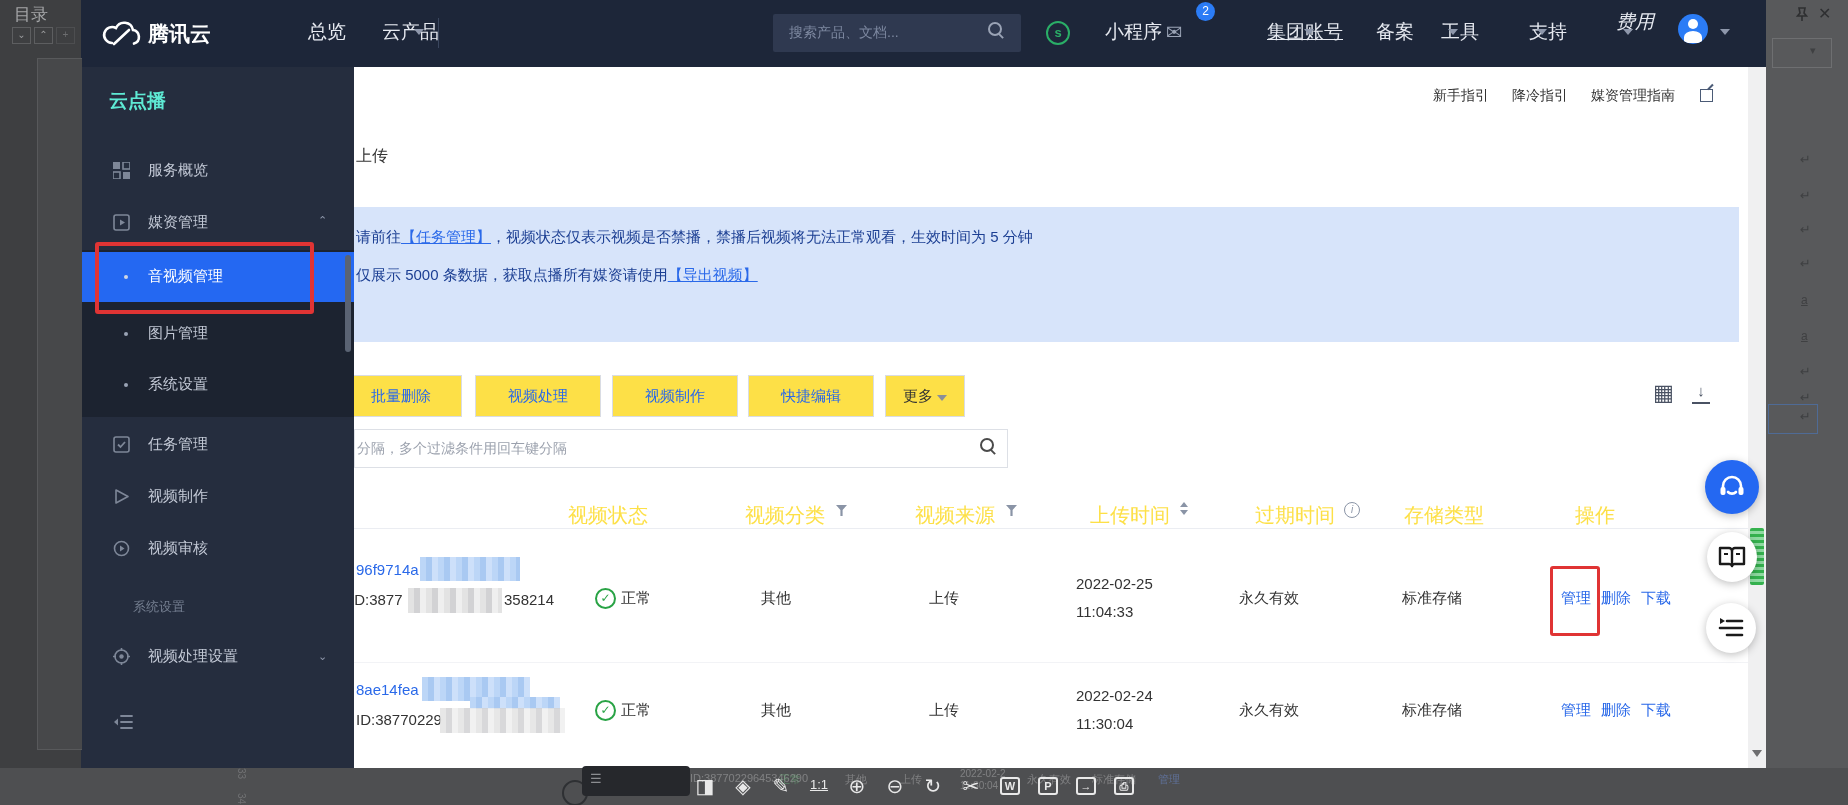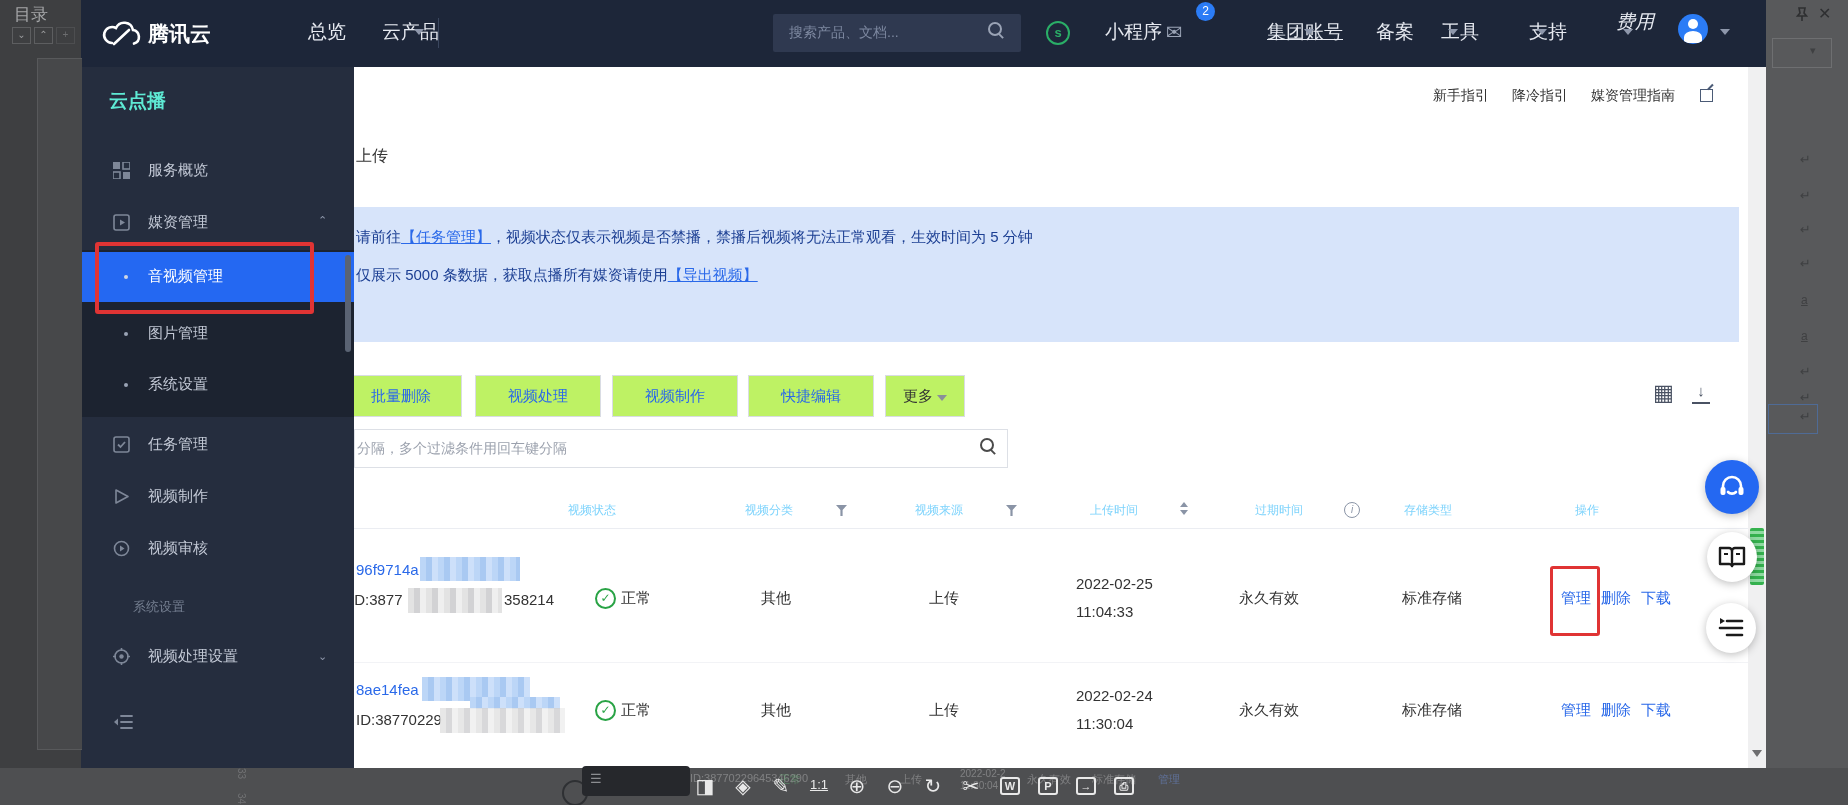--- a/index.html
+++ b/index.html
@@ -25,22 +25,22 @@
   .lens{display:inline-block;width:10px;height:10px;border:2px solid currentColor;border-radius:50%;position:relative;}
   .lens::after{content:"";position:absolute;width:2px;height:6px;background:currentColor;left:10px;top:9px;transform:rotate(-45deg);}
   
   #sidebar{left:81px;top:67px;width:273px;height:701px;background:#252d3e;z-index:5;}
   .side-label{color:#c3c9d6;font-size:15px;}
   .bullet{width:4px;height:4px;border-radius:50%;background:#9aa3b5;}
   .chev{color:#8e97ab;font-size:11px;}
   
   .link-blue{color:#2a69e9;}
   .guide{color:#333;font-size:14px;}
-  .btn{background:#bef264;border:1px solid #d9dce3;color:#2a69e9;font-size:15px;text-align:center;line-height:40px;z-index:2;}
-  .th{color:#7dd3fc;font-size:12px;}
+  .btn{background:#fde047;border:1px solid #d9dce3;color:#2a69e9;font-size:15px;text-align:center;line-height:40px;z-index:2;}
+  .th{color:#fde047;font-size:20px;}
   .td{color:#333;font-size:15px;}
   .funnel{display:inline-block;width:11px;height:11px;background:#8a94a6;clip-path:polygon(0 0,100% 0,60% 45%,60% 100%,40% 100%,40% 45%);}
   .tri-up{width:0;height:0;border-left:4px solid transparent;border-right:4px solid transparent;border-bottom:5px solid #8a94a6;}
   .tri-dn{width:0;height:0;border-left:4px solid transparent;border-right:4px solid transparent;border-top:5px solid #8a94a6;}
   .info-i{width:14px;height:14px;border:1px solid #8a94a6;border-radius:50%;color:#8a94a6;font-size:10px;line-height:14px;text-align:center;font-style:italic;}
   .ok-circ{width:17px;height:17px;border:2px solid #29a345;border-radius:50%;color:#29a345;font-size:12px;font-weight:bold;line-height:16px;text-align:center;}
   .mosaic-blue{background:repeating-linear-gradient(90deg,#bcd6f7 0 6px,#a9c9f2 6px 12px,#cde0fa 12px 18px),repeating-linear-gradient(0deg,rgba(255,255,255,.35) 0 5px,rgba(160,190,235,.35) 5px 10px);z-index:2;}
   .mosaic-grey{background:repeating-linear-gradient(90deg,#e3e3e3 0 6px,#d2d2d4 6px 12px,#efefef 12px 18px),repeating-linear-gradient(0deg,rgba(255,255,255,.4) 0 5px,rgba(170,170,175,.35) 5px 10px);z-index:2;}
   .redbox{border:3px solid #e03434;border-radius:3px;z-index:6;background:transparent;}
   .float-circ{border-radius:50%;z-index:7;box-shadow:0 2px 8px rgba(0,0,0,.25);}

